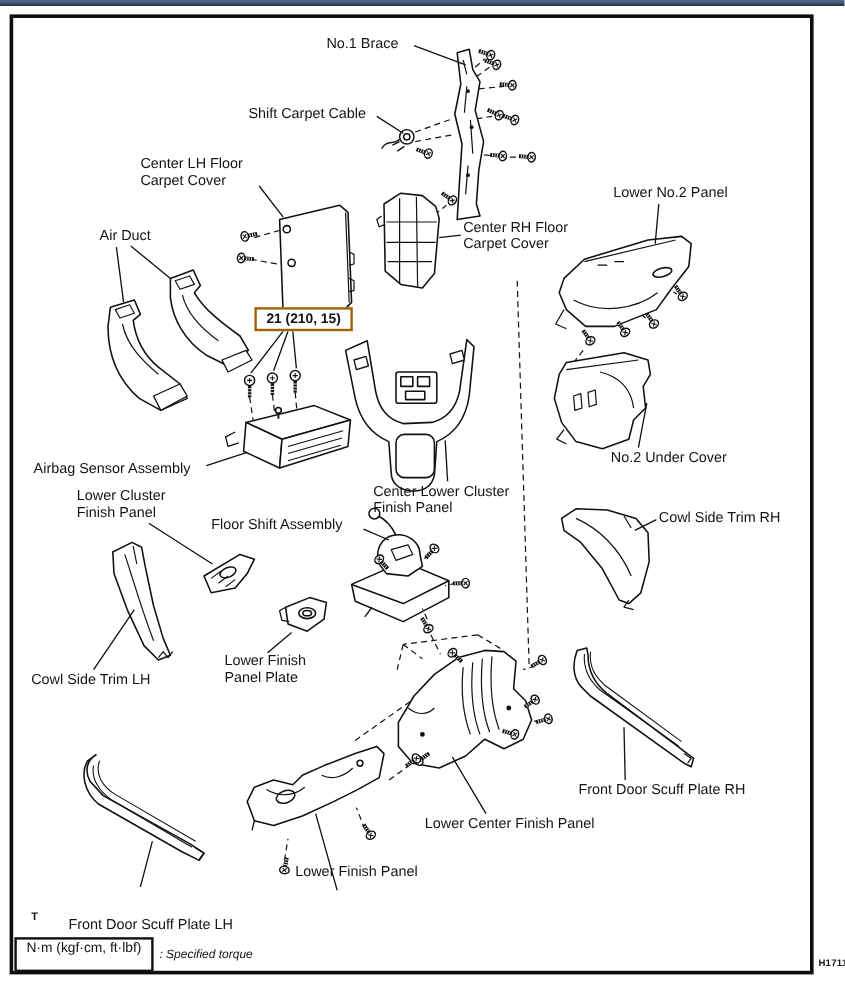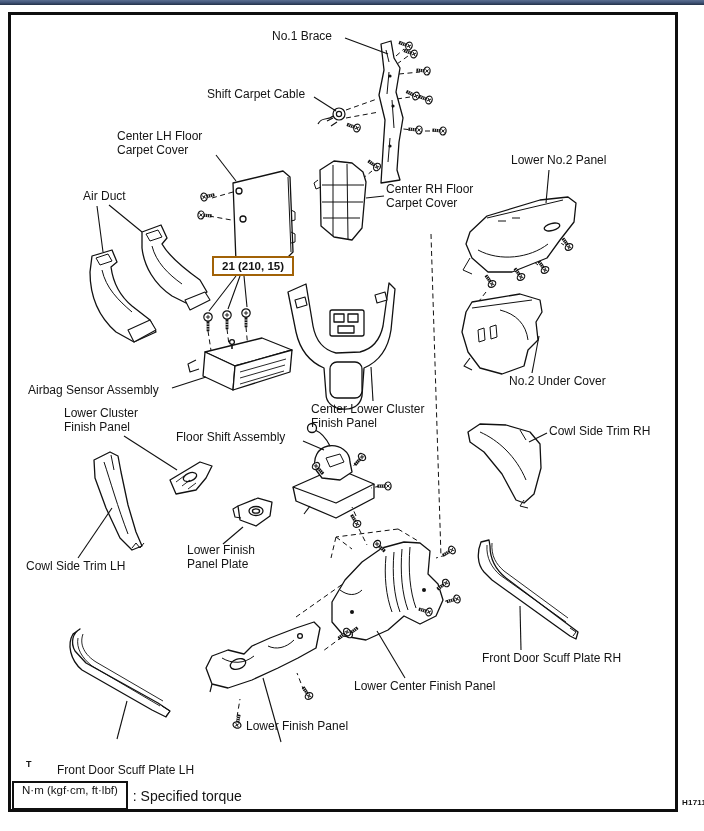--- a/index.html
+++ b/index.html
@@ -28,21 +28,21 @@
   #l-front-door-scuff-plate-rh{left:482px;top:652px;}
   #l-lower-center-finish-panel{left:354px;top:680px;}
   #l-front-door-scuff-plate-lh{left:57px;top:740px;margin-top:24px;}
   #l-lower-finish-panel{left:246px;top:720px;}
 
   .torque{position:absolute;left:212px;top:256px;width:78px;height:16px;border:2px solid #a16207;
           font-size:11.5px;font-weight:bold;text-align:center;line-height:16px;background:#fff;}
   .t-mark{position:absolute;left:26px;top:759px;font-size:9px;font-weight:bold;}
   .legend{position:absolute;left:12px;top:781px;display:flex;align-items:center;}
   .legend-box{border:2px solid #101010;padding:1px 8px 12px 8px;font-size:11.5px;background:#fff;}
-  .legend-text{font-size:14px;margin-left:5px;}
+  .legend-text{font-size:10px;margin-left:5px;font-style:italic;}
   .fig-id{position:absolute;left:638px;top:798px;font-size:8px;font-weight:bold;letter-spacing:.2px;padding-left:44px;}
 </style>
 </head>
 <body>
 
 <div class="page">
   <div class="top-bar"></div>
   <div class="frame"></div>
 
   <svg class="art" viewBox="0 0 704 831" xmlns="http://www.w3.org/2000/svg">

